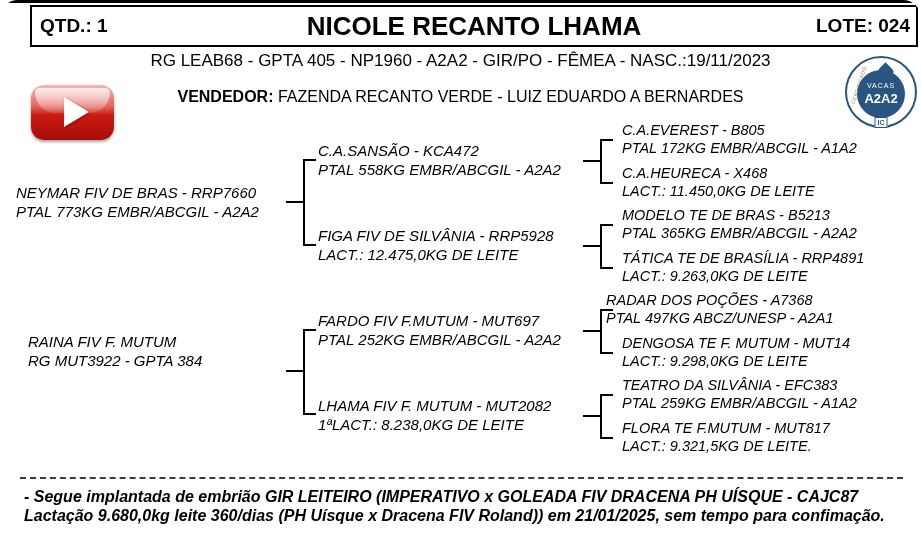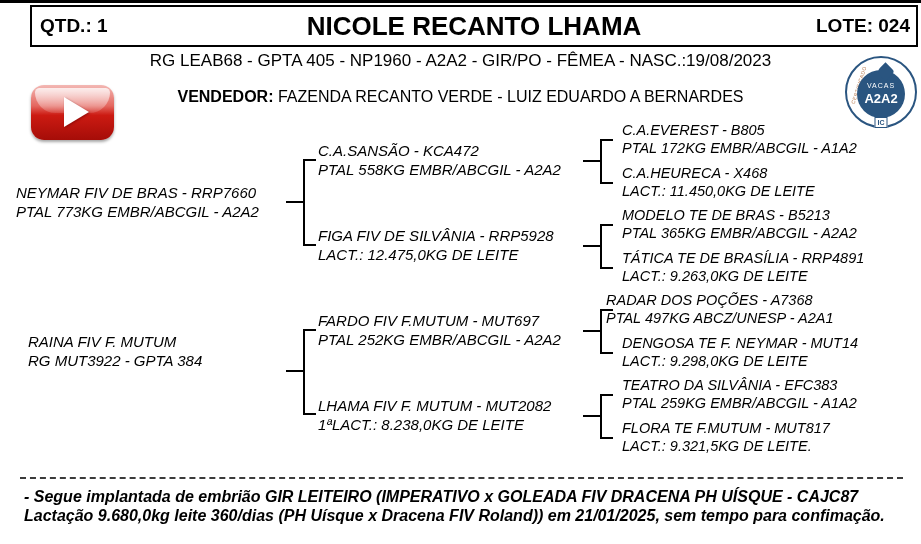--- a/index.html
+++ b/index.html
@@ -1,18 +1,18 @@
 <!DOCTYPE html>
 <html><head>
 <meta charset="utf-8">
 <style>
   html,body { margin:0; padding:0; background:#fff; }
   .page {
     position:relative; width:921px; height:544px; background:#fff;
-    font-family:"Liberation Sans", sans-serif; color:#000; overflow:hidden;
+    font-family:"Liberation Sans", sans-serif; color:#000; overflow:hidden;border-radius:18px;
   }
   .topbar { position:absolute; top:0; left:0; width:921px; height:3px; background:#000; }
 
   .header-box {
     position:absolute; left:30px; top:5px; width:884px; height:38px;
     border:2px solid #000; background:#fff;
   }
   .qtd  { position:absolute; left:8px;  top:8px; font-size:19px; font-weight:bold; }
   .title{ position:absolute; left:0; right:0; top:4px; text-align:center; font-size:26px; font-weight:bold; }
   .lote { position:absolute; right:6px; top:8px; font-size:19px; font-weight:bold; }
@@ -68,21 +68,21 @@
 
 <div class="page">
   <div class="topbar"></div>
 
   <div class="header-box">
     <span class="qtd">QTD.: 1</span>
     <div class="title">NICOLE RECANTO LHAMA</div>
     <span class="lote">LOTE: 024</span>
   </div>
 
-  <div class="subheader">RG LEAB68 - GPTA 405 - NP1960 - A2A2 - GIR/PO - FÊMEA - NASC.:19/08/2023</div>
+  <div class="subheader">RG LEAB68 - GPTA 405 - NP1960 - A2A2 - GIR/PO - FÊMEA - NASC.:19/11/2023</div>
 
   <div class="vendedor">
     <span class="lbl">VENDEDOR:</span><span> FAZENDA RECANTO VERDE - LUIZ EDUARDO A BERNARDES</span>
   </div>
 
   <div class="play">
     <div class="play-tri"></div>
   </div>
 
   <div class="badge">
@@ -135,21 +135,21 @@
   </div>
   <div class="entry g3" style="left:622px; top:249px;">
     <div>TÁTICA TE DE BRASÍLIA - RRP4891</div>
     <div>LACT.: 9.263,0KG DE LEITE</div>
   </div>
   <div class="entry g3" style="left:606px; top:291px;">
     <div>RADAR DOS POÇÕES - A7368</div>
     <div>PTAL 497KG ABCZ/UNESP - A2A1</div>
   </div>
   <div class="entry g3" style="left:622px; top:334px;">
-    <div>DENGOSA TE F. NEYMAR - MUT14</div>
+    <div>DENGOSA TE F. MUTUM - MUT14</div>
     <div>LACT.: 9.298,0KG DE LEITE</div>
   </div>
   <div class="entry g3" style="left:622px; top:376px;">
     <div>TEATRO DA SILVÂNIA - EFC383</div>
     <div>PTAL 259KG EMBR/ABCGIL - A1A2</div>
   </div>
   <div class="entry g3" style="left:622px; top:419px;">
     <div>FLORA TE F.MUTUM - MUT817</div>
     <div>LACT.: 9.321,5KG DE LEITE.</div>
   </div>

